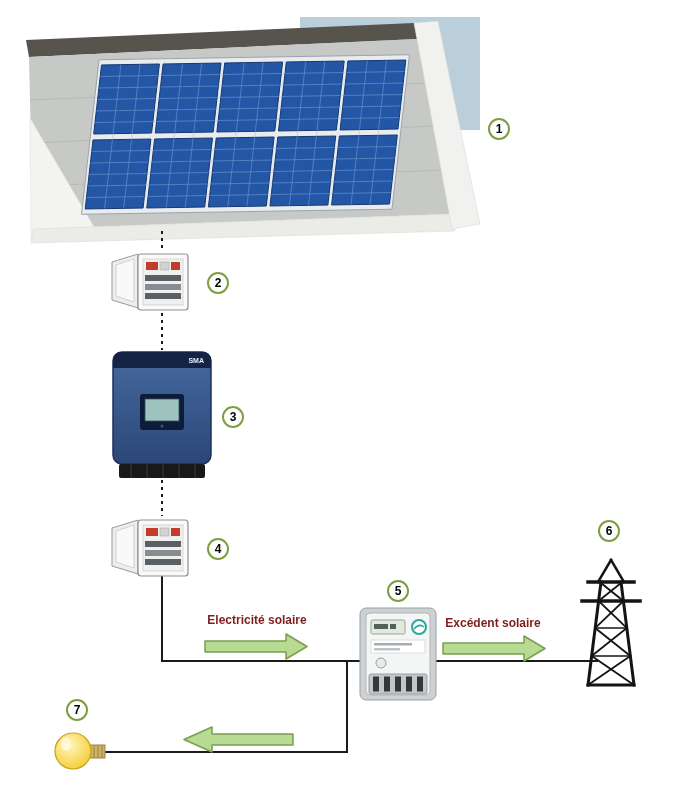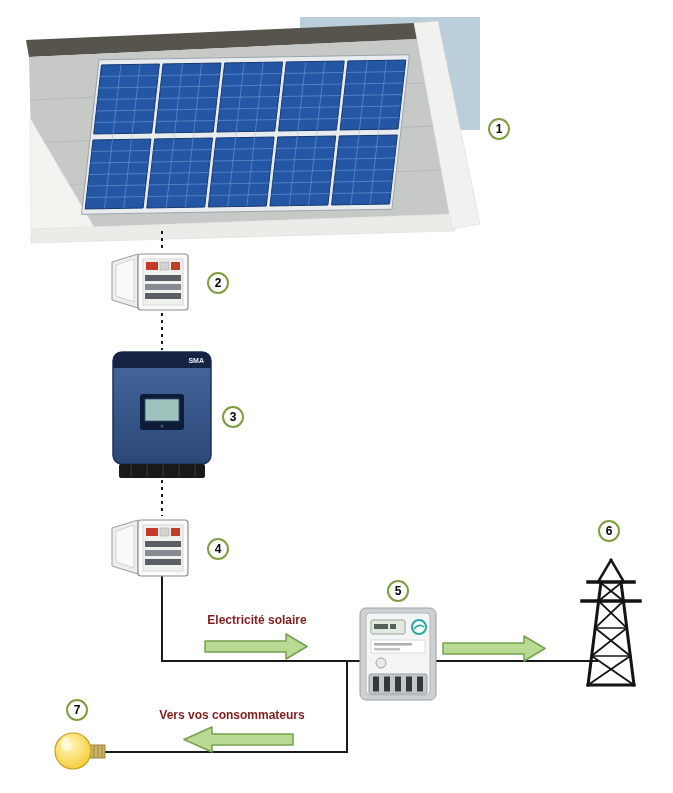--- a/index.html
+++ b/index.html
@@ -189,15 +189,15 @@
 
   <div class="badge" style="left:488px;top:118px">1</div>
   <div class="badge" style="left:207px;top:272px">2</div>
   <div class="badge" style="left:222px;top:406px">3</div>
   <div class="badge" style="left:207px;top:538px">4</div>
   <div class="badge" style="left:387px;top:580px">5</div>
   <div class="badge" style="left:598px;top:520px">6</div>
   <div class="badge" style="left:66px;top:699px">7</div>
 
   <div class="arrow-label" style="left:172px;top:613px">Electricité solaire</div>
-  <div class="arrow-label" style="left:147px;top:708px">Vers vos consommateurs</div>
+  <div class="arrow-label" style="left:408px;top:616px">Excédent solaire</div>
 
 </div>
 
 </body></html>

